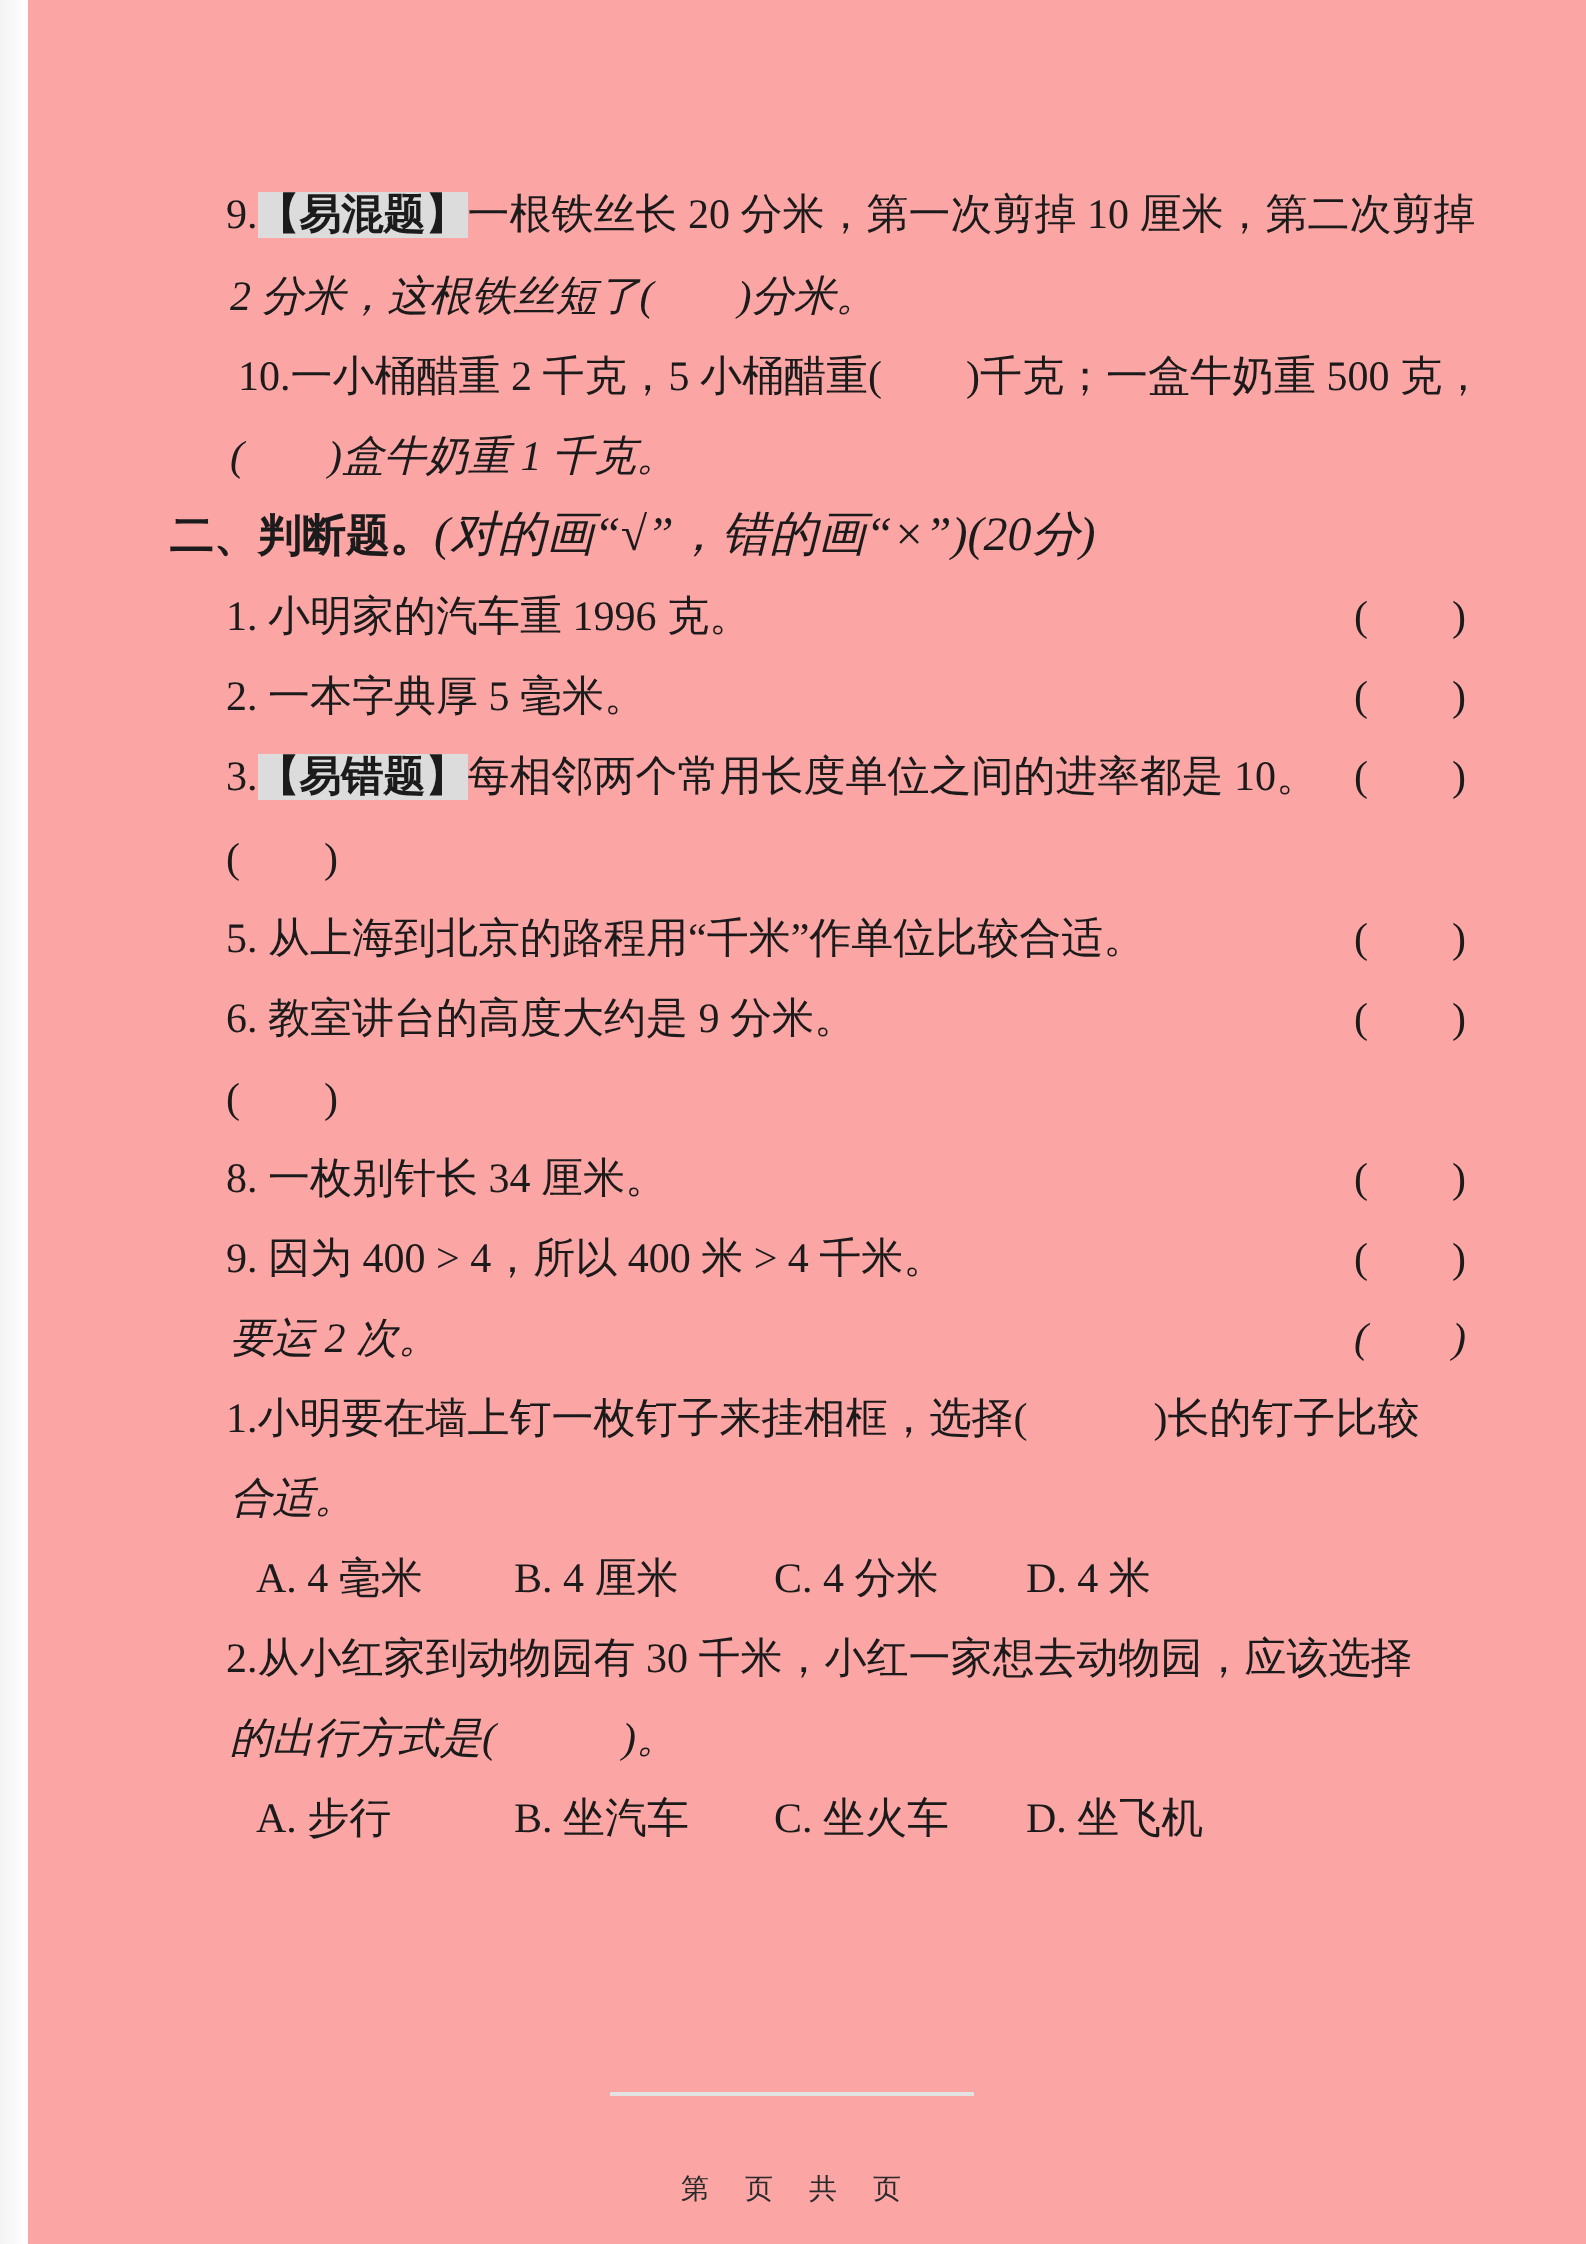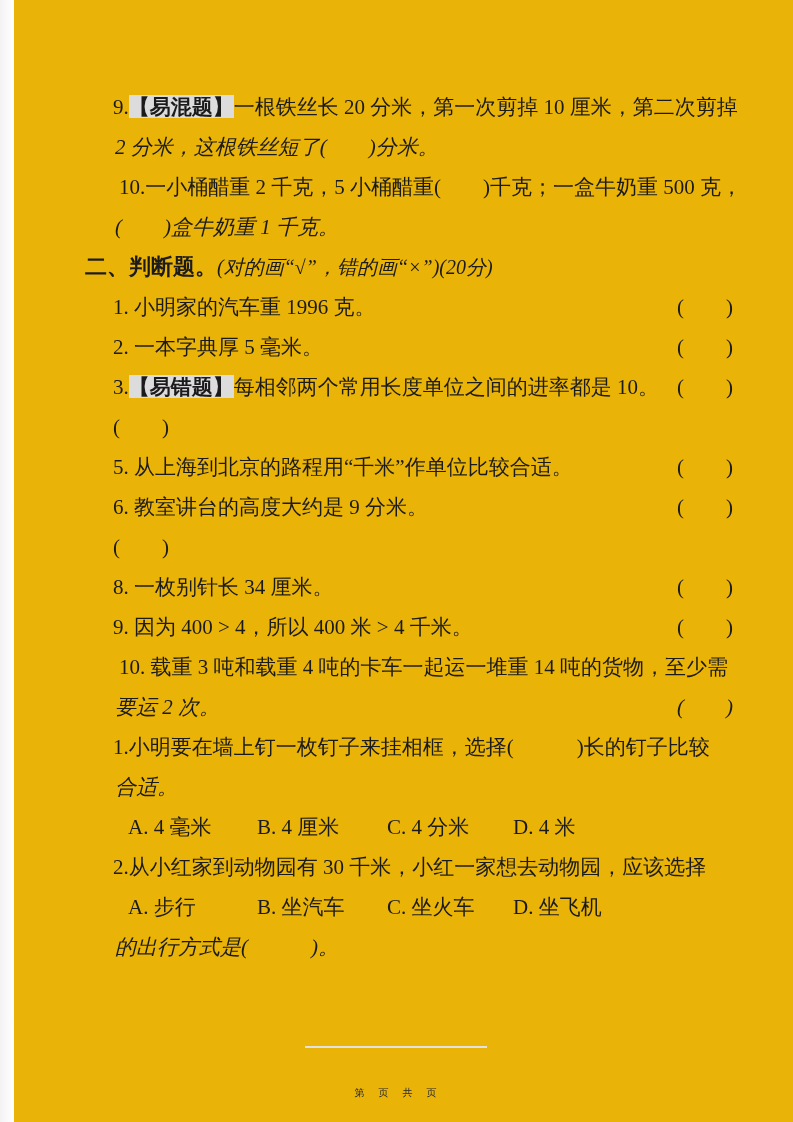--- a/index.html
+++ b/index.html
@@ -1,40 +1,40 @@
 <!DOCTYPE html>
 <html><head>
 <meta charset="utf-8">
 <style>
   html,body{margin:0;padding:0;background:#ffffff;}
   .page{
     position:relative;
     width:793px;height:1122px;
-    background:#eab308;
+    background:#fca5a5;
     color:#1b1b1b;
     font-family:"Liberation Serif","DejaVu Serif",serif;
     font-size:21px;
     overflow:hidden;
   }
   .page::before{
     content:"";position:absolute;left:0;top:0;width:14px;height:100%;
     background:linear-gradient(to right,#f3f3f3,#ffffff);
     pointer-events:none;
   }
   .content{position:absolute;left:85px;top:92px;width:648px;}
   .row{line-height:30px;margin-bottom:10px;white-space:nowrap;}
   .jrow{display:flex;justify-content:space-between;}
   .jrow .left{white-space:nowrap;}
   .heading{
     margin-top:8px;
     font-family:"Liberation Sans","DejaVu Sans",sans-serif;
     font-weight:700;font-size:22px;
   }
   .h-note{
-    font-weight:400;font-size:20px;
+    font-weight:400;font-size:24px;
     font-family:"Liberation Serif","DejaVu Serif",serif;
     font-style:italic;
   }
   .tag{
     font-family:"Liberation Sans","DejaVu Sans",sans-serif;
     font-weight:700;
     background:#dcdcdc;
   }
   .indent-a{margin-left:28px;}
   .indent-b{margin-left:30px;font-style:italic;}
@@ -46,21 +46,21 @@
   .opts .opt:nth-child(2){width:130px;}
   .opts .opt:nth-child(3){width:126px;}
   .divider{
     position:absolute;top:1046px;left:305px;width:182px;height:2px;
     background:#e2e2e2;
   }
   .footer{
     position:absolute;top:1086px;left:0;width:100%;
     text-align:center;
     font-family:"Liberation Sans","DejaVu Sans",sans-serif;
-    font-size:10px;color:#2a2a2a;letter-spacing:2px;
+    font-size:14px;color:#2a2a2a;letter-spacing:2px;
   }
 </style>
 </head>
 <body>
 
 <div class="page">
   <div class="content">
 
     <div class="row indent-a"><span>9.</span><span class="tag">【易混题】</span><span>一根铁丝长 20 分米，第一次剪掉 10 厘米，第二次剪掉</span></div>
     <div class="row indent-b"><span>2 分米，这根铁丝短了(　　)分米。</span></div>
@@ -106,32 +106,31 @@
     <div class="row jrow indent-a">
         <span class="left"><span>8.</span> <span>一枚别针长 34 厘米。</span></span>
         <span class="paren">(　　)</span>
       </div>
 
     <div class="row jrow indent-a">
         <span class="left"><span>9.</span> <span>因为 400 &gt; 4，所以 400 米 &gt; 4 千米。</span></span>
         <span class="paren">(　　)</span>
       </div>
 
-    <div class="row indent-c"><span>10.</span> <span>载重 3 吨和载重 4 吨的卡车一起运一堆重 14 吨的货物，至少需</span></div>
     <div class="row jrow indent-b">
         <span class="left">要运 2 次。</span>
         <span class="paren">(　　)</span>
       </div>
 
 
     <div class="row indent-a"><span>1.</span><span>小明要在墙上钉一枚钉子来挂相框，选择(　　　)长的钉子比较</span></div>
     <div class="row indent-b"><span>合适。</span></div>
     <div class="row opts indent-opt"><span class="opt">A. 4 毫米</span><span class="opt">B. 4 厘米</span><span class="opt">C. 4 分米</span><span class="opt">D. 4 米</span></div>
 
     <div class="row indent-a"><span>2.</span><span>从小红家到动物园有 30 千米，小红一家想去动物园，应该选择</span></div>
+    <div class="row indent-b"><span>的出行方式是(　　　)。</span></div>
     <div class="row opts indent-opt"><span class="opt">A. 步行</span><span class="opt">B. 坐汽车</span><span class="opt">C. 坐火车</span><span class="opt">D. 坐飞机</span></div>
-    <div class="row indent-b"><span>的出行方式是(　　　)。</span></div>
 
   </div>
 
   <div class="divider"></div>
   <div class="footer">第　页　共　页</div>
 </div>
 
 </body></html>

